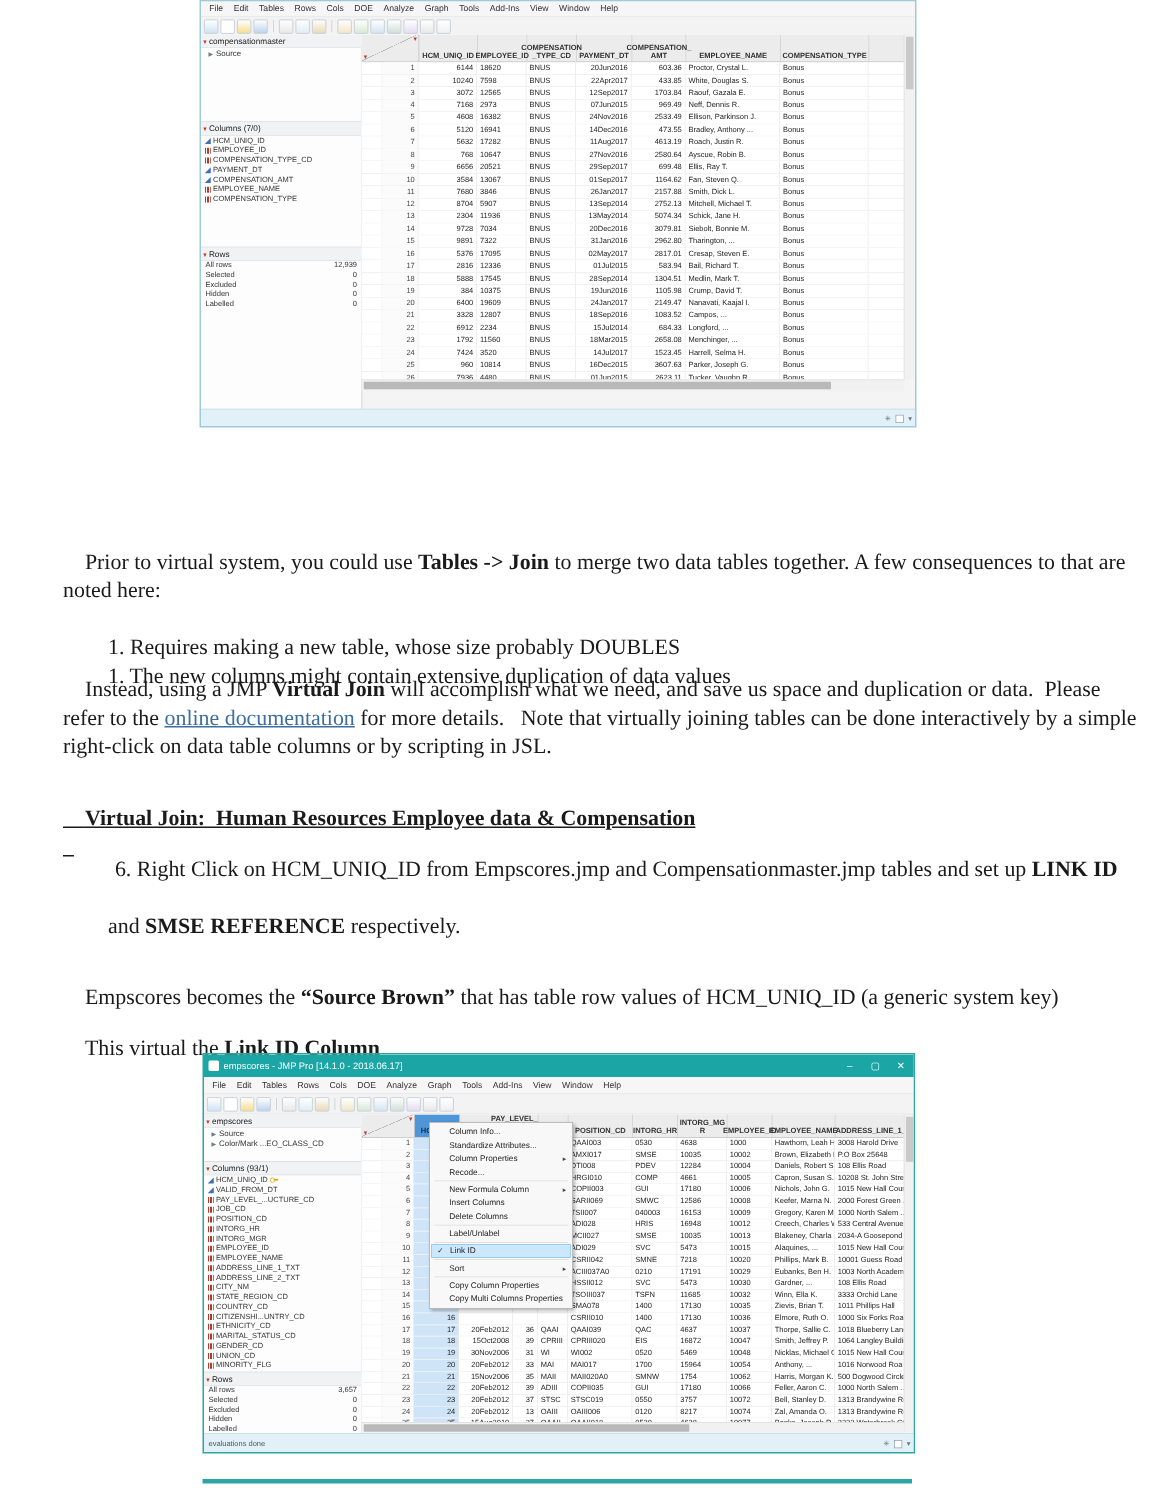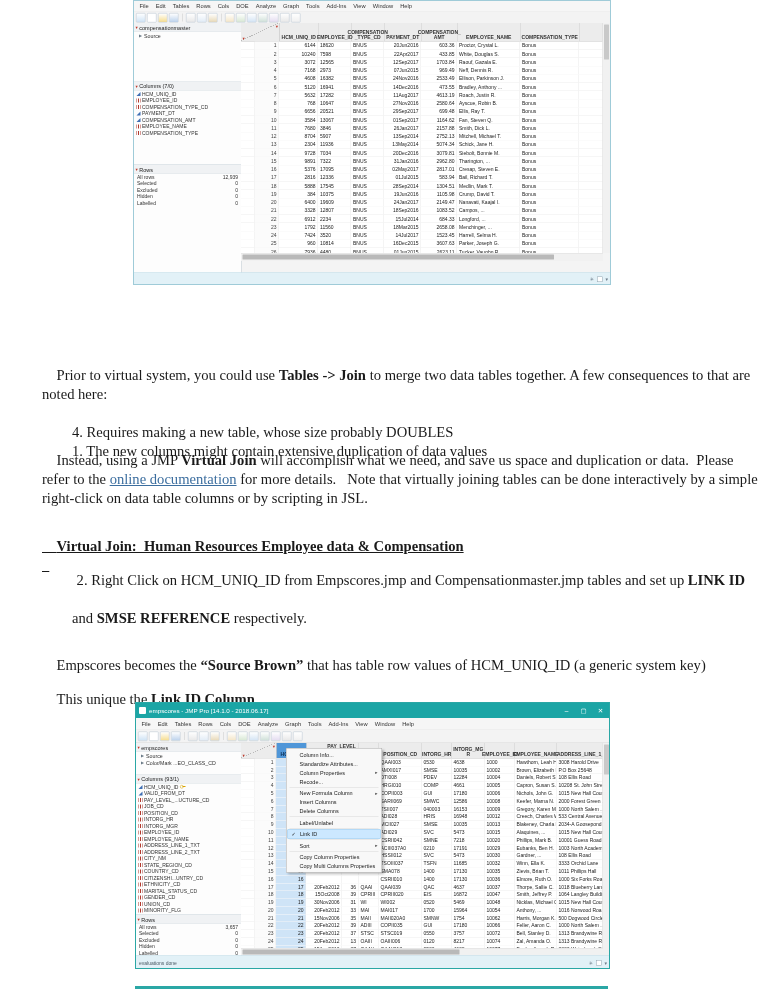--- a/index.html
+++ b/index.html
@@ -527,42 +527,42 @@
               <span class="sbbox"></span>
               <span>▾</span>
             </div>
         </div>
       </div>
     </div>
   </div>
 
   <div class="doc" style="left:42px;top:347px;width:714px;">
     <span>Prior to virtual system, you could use </span><b>Tables -&gt; Join</b><span> to merge two data tables together. A few consequences to that are noted here:</span>
-    <div class="listind" id="doclist1"><div>4. Requires making a new table, whose size probably DOUBLES</div><div>1. The new columns might contain extensive duplication of data values</div></div>
+    <div class="listind" id="doclist1"><div>1. Requires making a new table, whose size probably DOUBLES</div><div>1. The new columns might contain extensive duplication of data values</div></div>
   </div>
 
   <div class="doc" style="left:42px;top:432px;width:716px;">
     <span>Instead, using a JMP </span><b>Virtual Join</b><span> will accomplish what we need, and save us space and duplication or data.  Please refer to the </span><span class="lnk">online documentation</span><span> for more details.   Note that virtually joining tables can be done interactively by a simple right-click on data table columns or by scripting in JSL.</span>
   </div>
 
   <div class="doc hd" style="left:42px;top:518px;width:716px;">
     <span>Virtual Join:  Human Resources Employee data &amp; Compensation</span>
   </div>
 
   <div class="doc" style="left:62px;top:552px;width:690px;">
-    <span>2. Right Click on HCM_UNIQ_ID from Empscores.jmp and Compensationmaster.jmp tables and set up </span><b>LINK ID</b>
+    <span>6. Right Click on HCM_UNIQ_ID from Empscores.jmp and Compensationmaster.jmp tables and set up </span><b>LINK ID</b>
     <div style="padding-left:10px;"><span>and </span><b>SMSE REFERENCE</b><span> respectively.</span></div>
   </div>
 
   <div class="doc" style="left:42px;top:637px;width:716px;">
     <span>Empscores becomes the </span><b>“Source Brown”</b><span> that has table row values of HCM_UNIQ_ID (a generic system key)</span>
   </div>
 
   <div class="doc" style="left:42px;top:671px;width:716px;">
-    <span>This unique the </span><b>Link ID Column</b>
+    <span>This virtual the </span><b>Link ID Column</b>
   </div>
 
   <div class="shot" style="left:135px;top:702px;width:475px;height:267px;border:1px solid #2aa7a5;box-sizing:border-box;">
     <div class="scl" style="width:948px;height:532px;">
       <div class="win">
         <div class="titlebar">
           <span class="appico"></span>
           <span class="titletxt">empscores - JMP Pro [14.1.0 - 2018.06.17]</span>
           <span class="winctl">
             <span>–</span>

